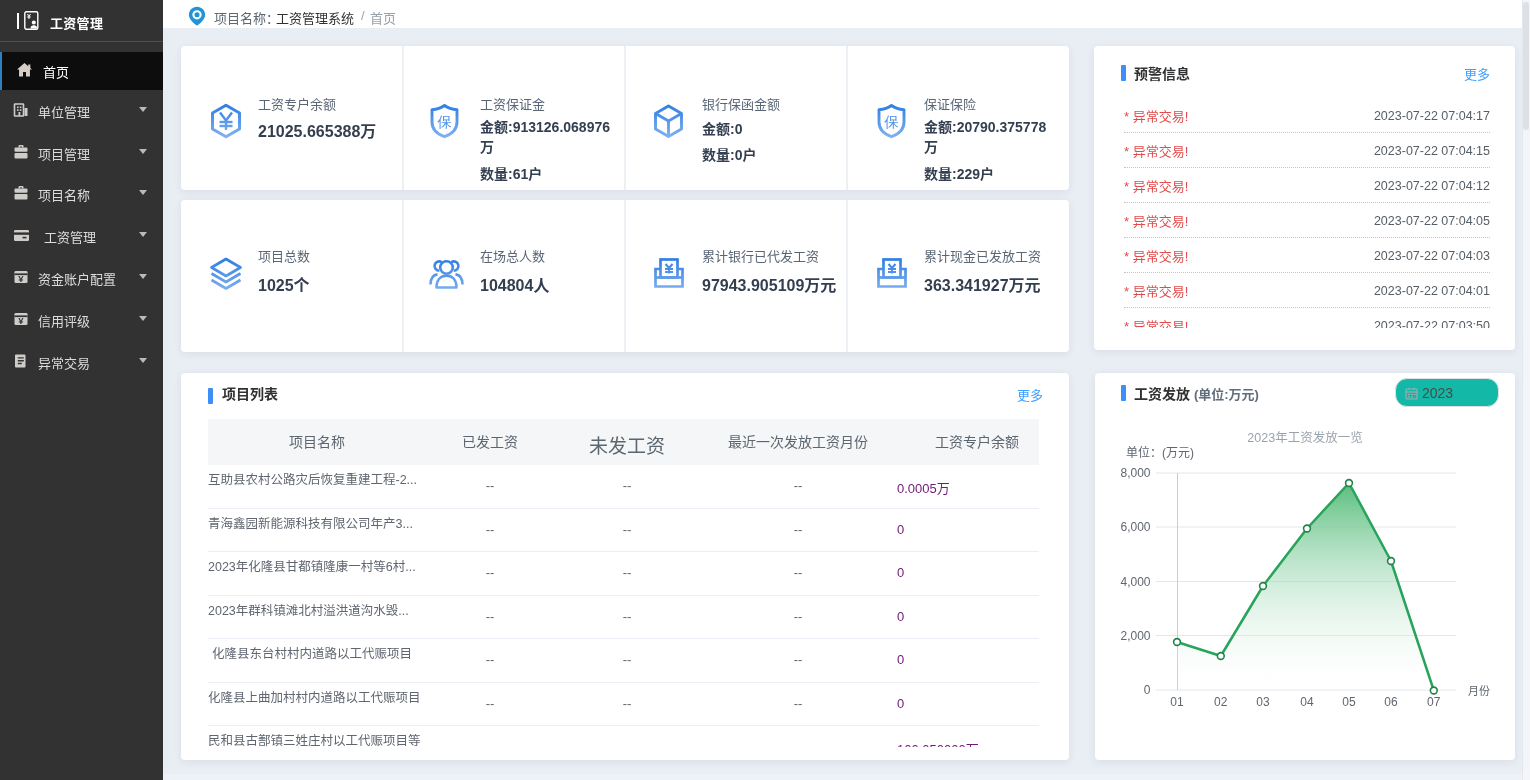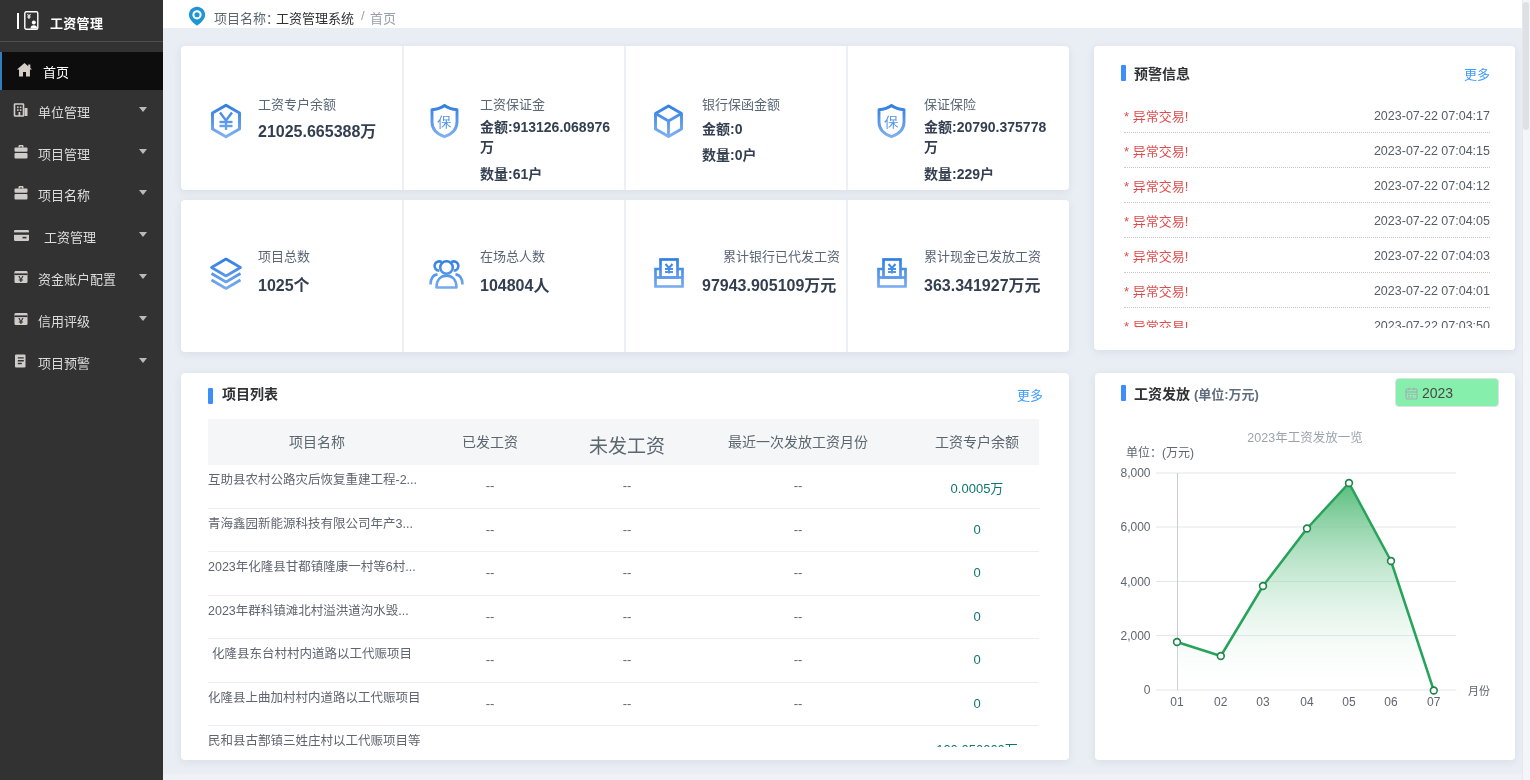--- a/index.html
+++ b/index.html
@@ -24,21 +24,21 @@
 .lbl{position:absolute;font-size:13px;color:#5a6675}
 .big{position:absolute;font-size:16px;font-weight:bold;color:#333f50}
 .mid{position:absolute;font-size:14px;font-weight:bold;color:#333f50;line-height:19.5px}
 .vline{position:absolute;top:0;width:2px;background:#eceff3;height:100%}
 .wrow{position:absolute;left:30px;width:366px;height:35px;border-bottom:1px dotted #c6c6c6}
 .wred{position:absolute;left:0;top:8px;font-size:13px;color:#e14b4b}
 .wtime{position:absolute;right:0;top:11px;font-size:12.5px;color:#555e66}
 .trow{position:absolute;left:27px;width:831px;height:43.5px;border-bottom:1px solid #ebeef5}
 .tname{position:absolute;left:0;top:4px;font-size:12.5px;color:#5f6670;white-space:nowrap}
 .tdash{position:absolute;top:13px;font-size:13px;color:#5f6670;width:40px;text-align:center}
-.tval{position:absolute;top:13px;font-size:13px;color:#0f766e;width:160px;text-align:center}
+.tval{position:absolute;top:13px;font-size:13px;color:#701a75;width:160px;text-align:left}
 </style>
 </head>
 <body>
 <svg width="0" height="0" style="position:absolute">
     <defs>
 <linearGradient id="gb" gradientUnits="userSpaceOnUse" x1="0" y1="0" x2="0" y2="36">
 <stop offset="0" stop-color="#2b7ce0"></stop>
         <stop offset="1" stop-color="#85b3f3"></stop>
       </linearGradient>
 </defs>
@@ -141,21 +141,21 @@
       </svg>
       <span class="txt" style="left:38px">信用评级</span>
       <span class="car"></span>
     </div>
   <div class="mitem" style="top:340.5px">
       <svg width="16" height="16" viewBox="0 0 16 16">
         <g fill="#cfcdca">
           <path d="M3 1.5 h8.5 a1 1 0 0 1 1 1 v11 a1 1 0 0 1 -1 1 h-8.5 a1 1 0 0 1 -1 -1 v-11 a1 1 0 0 1 1 -1 z M4.8 4.2 h6 v1.4 h-6 z M4.8 7 h6 v1.4 h-6 z M4.8 9.8 h4 v1.4 h-4 z" fill-rule="evenodd"></path>
         </g>
       </svg>
-      <span class="txt" style="left:38px">项目预警</span>
+      <span class="txt" style="left:38px">异常交易</span>
       <span class="car"></span>
     </div>
 </div>
 
 <div class="card" id="row1" style="left:181px;top:46px;width:888px;height:144px">
     <div class="vline" style="left:221px"></div>
     <div class="vline" style="left:443px"></div>
     <div class="vline" style="left:665px"></div>
     <div class="abs" style="left:29px;top:57px"><svg width="32" height="36" viewBox="0 0 32 36">
 <path d="M16 2.2 L29.5 10 V26 L16 33.8 L2.5 26 V10 Z" fill="none" stroke="url(#gb)" stroke-width="3" stroke-linejoin="round"></path>
@@ -224,21 +224,21 @@
 <path d="M2.5 20.5 H29.5"></path>
 <rect x="7.5" y="2.5" width="17" height="18"></rect>
 <g stroke-width="2">
 <path d="M12.5 7 L16 11 L19.5 7"></path>
             <path d="M16 11 V16.5"></path>
             <path d="M12 12 H20"></path>
             <path d="M12 15 H20"></path>
           </g>
         </g>
       </svg></div>
-    <span class="lbl" style="left:542px;top:46px">累计银行已代发工资</span>
+    <span class="lbl" style="left:521px;top:46px">累计银行已代发工资</span>
     <span class="big" style="left:521px;top:72px">97943.905109万元</span>
     <div class="abs" style="left:695px;top:57px"><svg width="32" height="32" viewBox="0 0 32 32">
 <g fill="none" stroke="url(#gb)" stroke-width="2.7">
 <path d="M7.5 12 H2.5 V29.5 H29.5 V12 H24.5"></path>
 <path d="M2.5 20.5 H29.5"></path>
 <rect x="7.5" y="2.5" width="17" height="18"></rect>
 <g stroke-width="2">
 <path d="M12.5 7 L16 11 L19.5 7"></path>
             <path d="M16 11 V16.5"></path>
             <path d="M12 12 H20"></path>
@@ -346,21 +346,21 @@
       <div class="wrow" style="top:210px">
         <span class="wred">* 异常交易!</span>
         <span class="wtime">2023-07-22 07:03:50</span>
       </div>
     </div>
 </div>
 
 <div class="card" id="ccard" style="left:1095px;top:373px;width:420px;height:387px">
   <span class="ttlbar" style="left:26px;top:12px"></span>
   <span class="ttl" style="left:39px;top:10px">工资发放 <span style="font-size:13px;color:#5f6d7c">(单位:万元)</span></span>
-  <div id="yearbox" style="position:absolute;left:300px;top:5px;width:104px;height:29px;background:#86efac;border:1px solid #dde0e6;border-radius:4px">
+  <div id="yearbox" style="position:absolute;left:300px;top:5px;width:104px;height:29px;background:#14b8a6;border:1px solid #dde0e6;border-radius:12px">
       <svg width="13" height="13" viewBox="0 0 13 13" style="position:absolute;left:9px;top:8px">
 <g fill="none" stroke="#a6aab2" stroke-width="1.1">
           <rect x="1" y="2" width="11" height="10" rx="1"></rect>
 <line x1="1" y1="5" x2="12" y2="5"></line>
           <line x1="4" y1="0.8" x2="4" y2="3"></line>
           <line x1="9" y1="0.8" x2="9" y2="3"></line>
 <line x1="3" y1="7.5" x2="5" y2="7.5"></line>
           <line x1="6" y1="7.5" x2="8" y2="7.5"></line>
           <line x1="9" y1="7.5" x2="10.5" y2="7.5"></line>
 <line x1="3" y1="10" x2="5" y2="10"></line>

